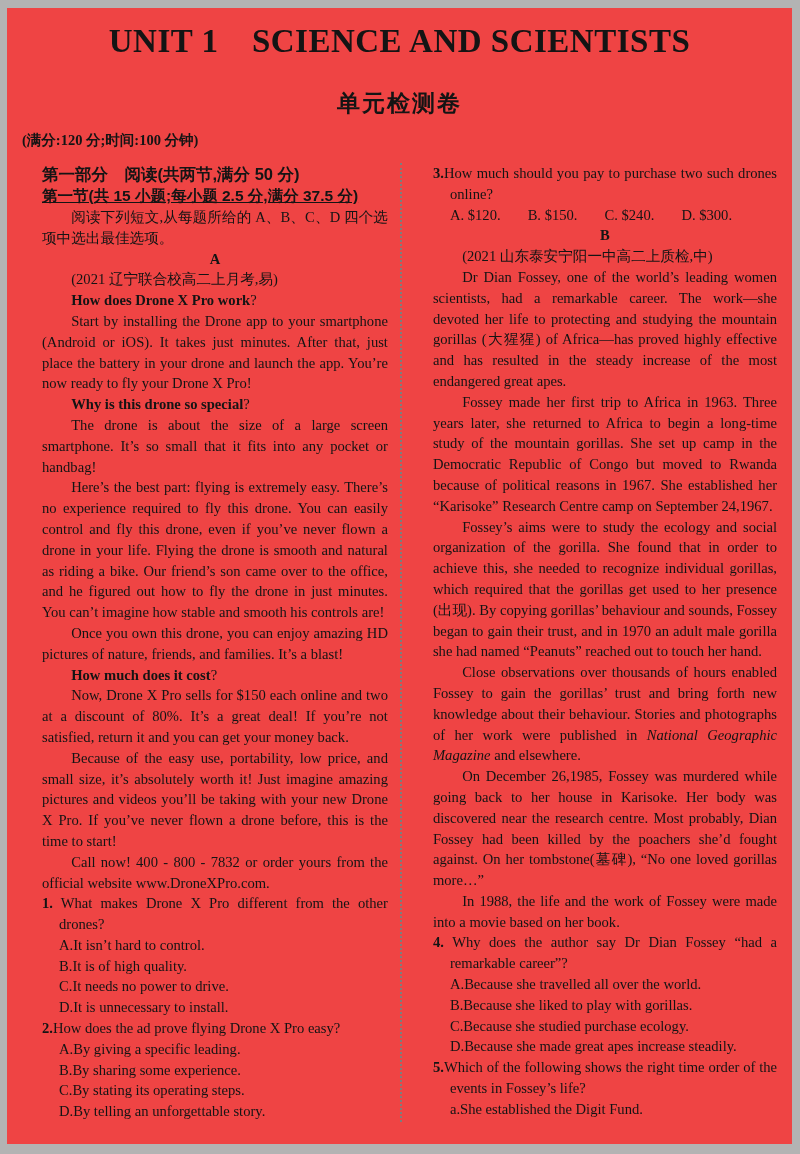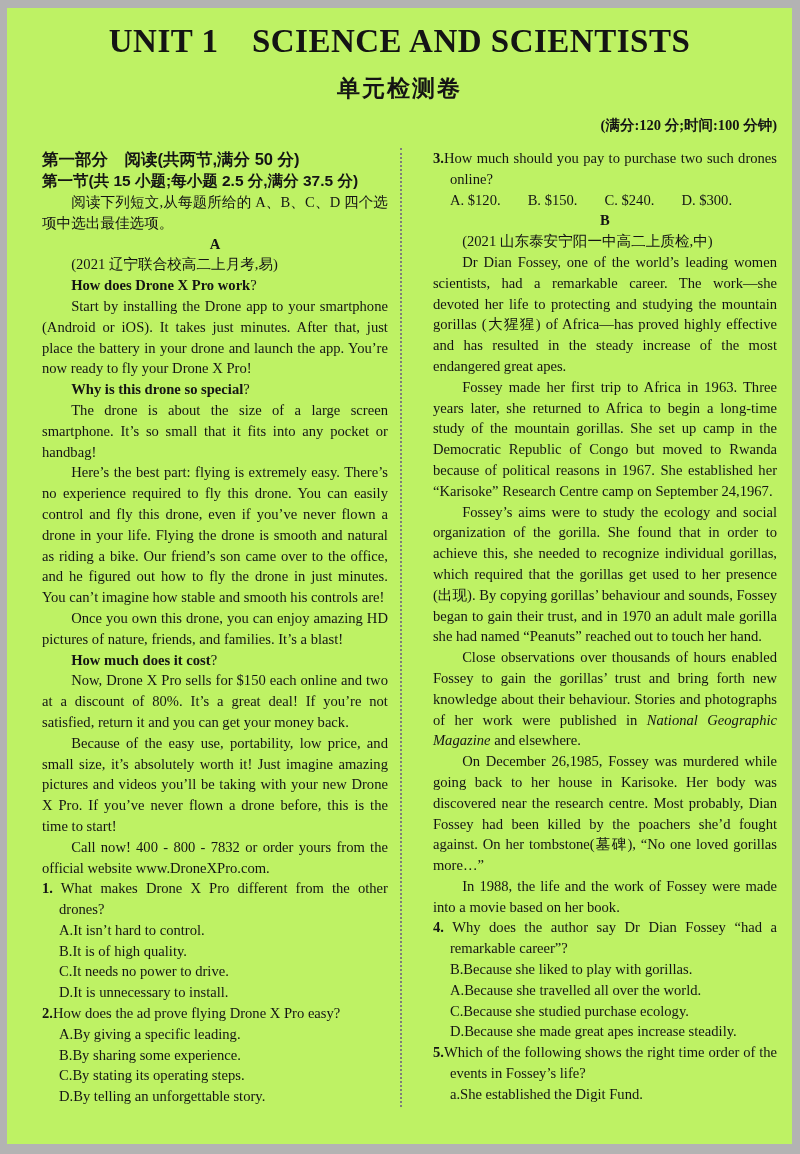--- a/index.html
+++ b/index.html
@@ -7,40 +7,40 @@
     width:800px;height:1154px;
     background:#b3b3b3;
     position:relative;overflow:hidden;
     font-family:"Liberation Serif",serif;
     color:#141414;
     -webkit-font-smoothing:antialiased;
   }
   .page{
     position:absolute;left:7px;top:8px;
     width:785px;height:1136px;
-    background:#bef264;
+    background:#ef4444;
     box-sizing:border-box;
     padding:4px 15px 0 15px;
   }
   .unit-title{
     text-align:center;
     font-size:33px;font-weight:bold;
     letter-spacing:.5px;
     margin-top:7px;
     font-family:"Liberation Serif",serif;
   }
   .subtitle{
     text-align:center;
     font-size:23px;font-weight:bold;
     letter-spacing:2px;
-    margin-top:9px;
+    margin-top:24px;
     font-family:"Liberation Sans",sans-serif;
   }
   .meta{
-    text-align:right;
+    text-align:left;
     font-size:14.5px;
     font-weight:bold;
     margin-top:12px;
   }
   .columns{display:flex;margin-top:13px;}
   .col{
     width:368px;
     font-size:14.6px;
     line-height:20.8px;
     text-align:justify;
@@ -52,21 +52,21 @@
     border-left:2px dotted #7d7d7d;
     margin-left:12px;margin-right:11px;
   }
   .blk{margin:0;}
   .part-heading{
     font-family:"Liberation Sans",sans-serif;
     font-weight:bold;font-size:16.5px;line-height:22px;
   }
   .section-heading{
     font-family:"Liberation Sans",sans-serif;
-    font-weight:bold;font-size:15.5px;line-height:22px;
+    font-weight:bold;font-size:15.5px;line-height:22px;text-decoration:underline;
   }
   .para{text-indent:2em;}
   .subhead{text-indent:2em;}
   .center{text-align:center;}
   .question{padding-left:17px;text-indent:-17px;}
   .option{padding-left:17px;}
   .option-row{padding-left:17px;display:flex;gap:27px;text-align:right;}
   .rs-b{font-weight:bold;}
   .rs-i{font-style:italic;}
   .rs-u{text-decoration:underline;text-underline-offset:2px;}
@@ -117,21 +117,21 @@
         </div>
         <div class="blk center"><span class="rs-b">B</span></div>
         <div class="blk para"><span class="rs-n">(2021 山东泰安宁阳一中高二上质检,中)</span></div>
         <div class="blk para"><span class="rs-n">Dr Dian Fossey, one of the world’s leading women scientists, had a remarkable career. The work—she devoted her life to protecting and studying the mountain gorillas (大猩猩) of Africa—has proved highly effective and has resulted in the steady increase of the most endangered great apes.</span></div>
         <div class="blk para"><span class="rs-n">Fossey made her first trip to Africa in 1963. Three years later, she returned to Africa to begin a long-time study of the mountain gorillas. She set up camp in the Democratic Republic of Congo but moved to Rwanda because of political reasons in 1967. She established her “Karisoke” Research Centre camp on September 24,1967.</span></div>
         <div class="blk para"><span class="rs-n">Fossey’s aims were to study the ecology and social organization of the gorilla. She found that in order to achieve this, she needed to recognize individual gorillas, which required that the gorillas get used to her presence (出现). By copying gorillas’ behaviour and sounds, Fossey began to gain their trust, and in 1970 an adult male gorilla she had named “Peanuts” reached out to touch her hand.</span></div>
         <div class="blk para"><span class="rs-n">Close observations over thousands of hours enabled Fossey to gain the gorillas’ trust and bring forth new knowledge about their behaviour. Stories and photographs of her work were published in </span><span class="rs-i">National Geographic Magazine</span><span class="rs-n"> and elsewhere.</span></div>
         <div class="blk para"><span class="rs-n">On December 26,1985, Fossey was murdered while going back to her house in Karisoke. Her body was discovered near the research centre. Most probably, Dian Fossey had been killed by the poachers she’d fought against. On her tombstone(墓碑), “No one loved gorillas more…”</span></div>
         <div class="blk para"><span class="rs-n">In 1988, the life and the work of Fossey were made into a movie based on her book.</span></div>
         <div class="blk question"><span class="rs-b">4.</span><span class="rs-n"> Why does the author say Dr Dian Fossey “had a remarkable career”?</span></div>
+        <div class="blk option"><span class="rs-n">A.Because she travelled all over the world.</span></div>
         <div class="blk option"><span class="rs-n">B.Because she liked to play with gorillas.</span></div>
-        <div class="blk option"><span class="rs-n">A.Because she travelled all over the world.</span></div>
         <div class="blk option"><span class="rs-n">C.Because she studied purchase ecology.</span></div>
         <div class="blk option"><span class="rs-n">D.Because she made great apes increase steadily.</span></div>
         <div class="blk question"><span class="rs-b">5.</span><span class="rs-n">Which of the following shows the right time order of the events in Fossey’s life?</span></div>
         <div class="blk option"><span class="rs-n">a.She established the Digit Fund.</span></div>
       </div>
   </div>
 </div>
 
 </body></html>

